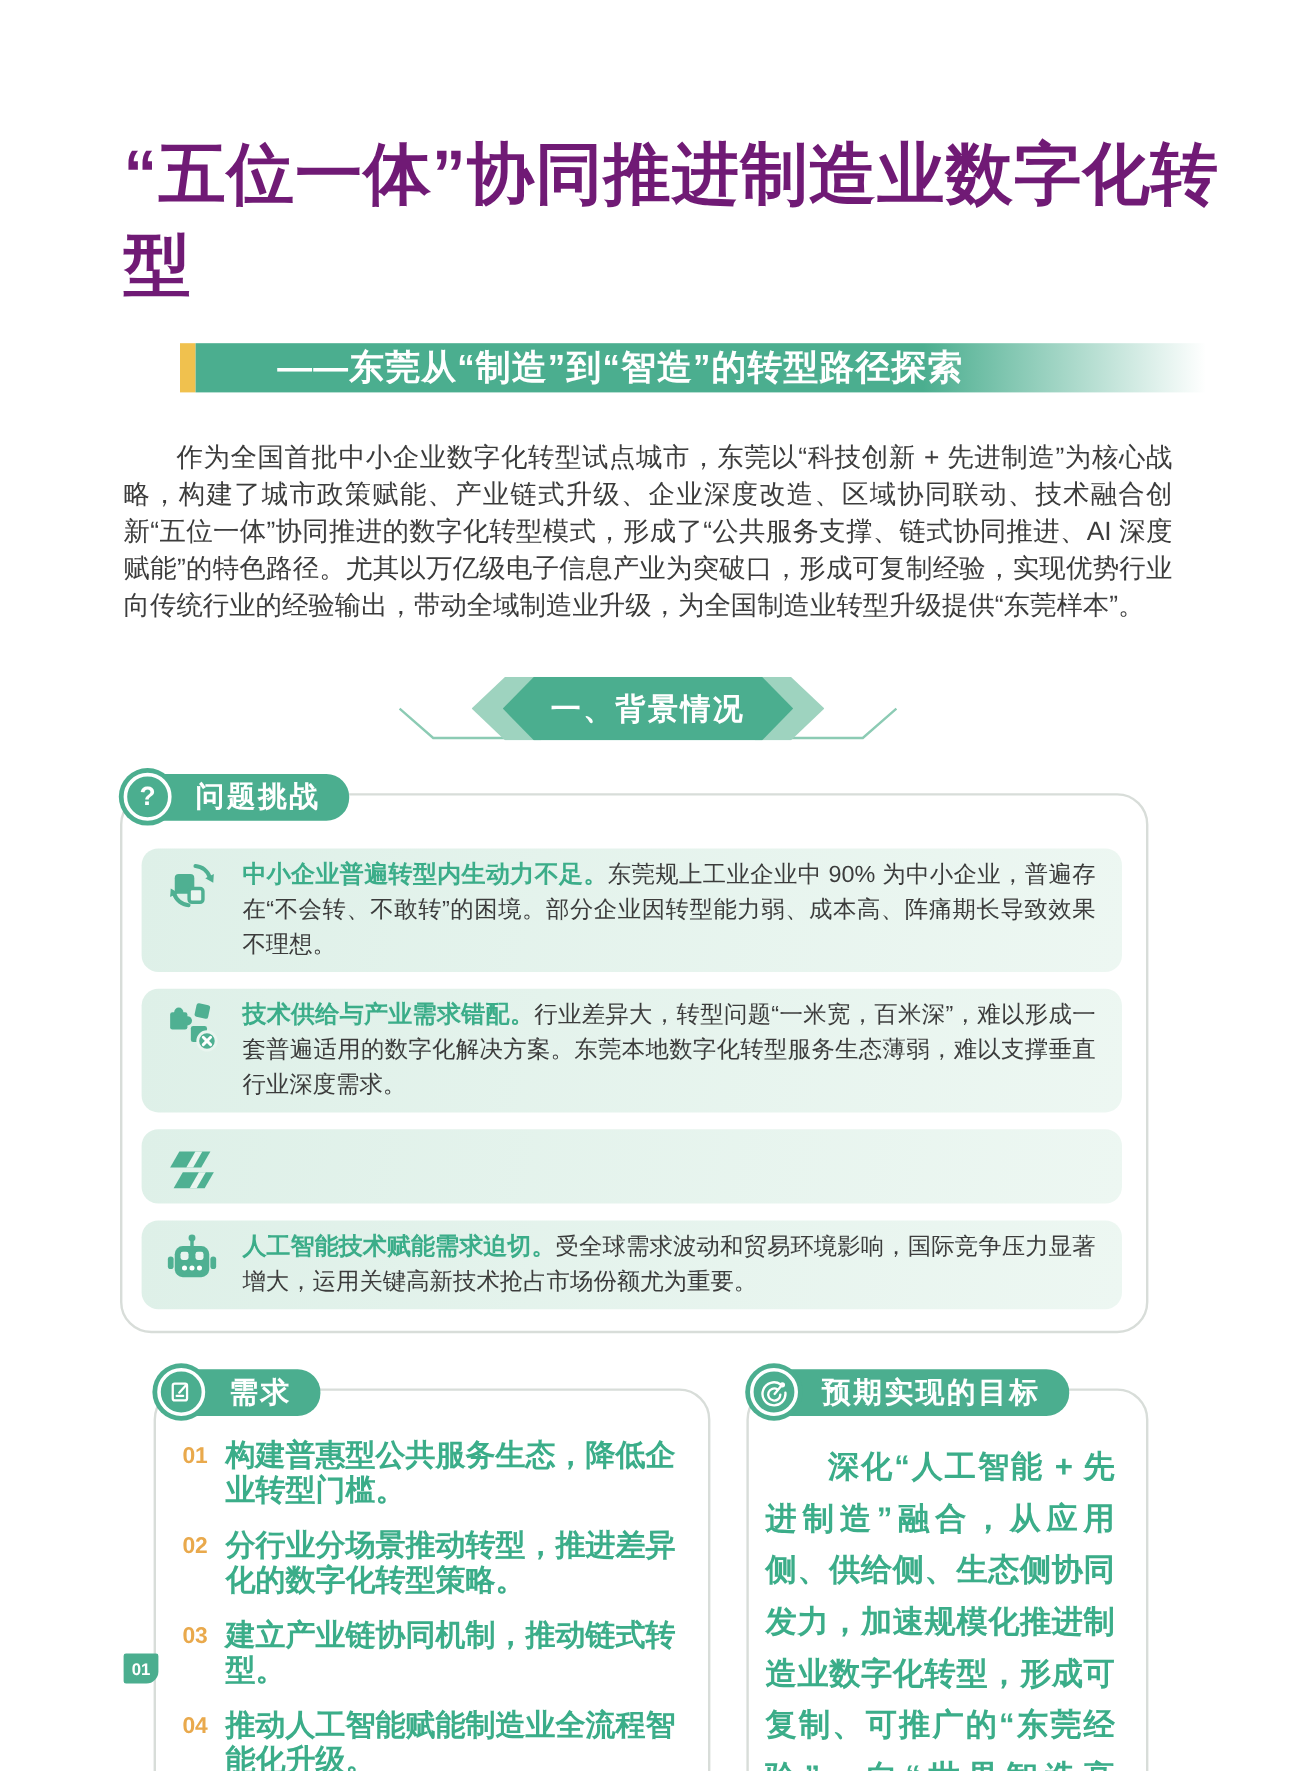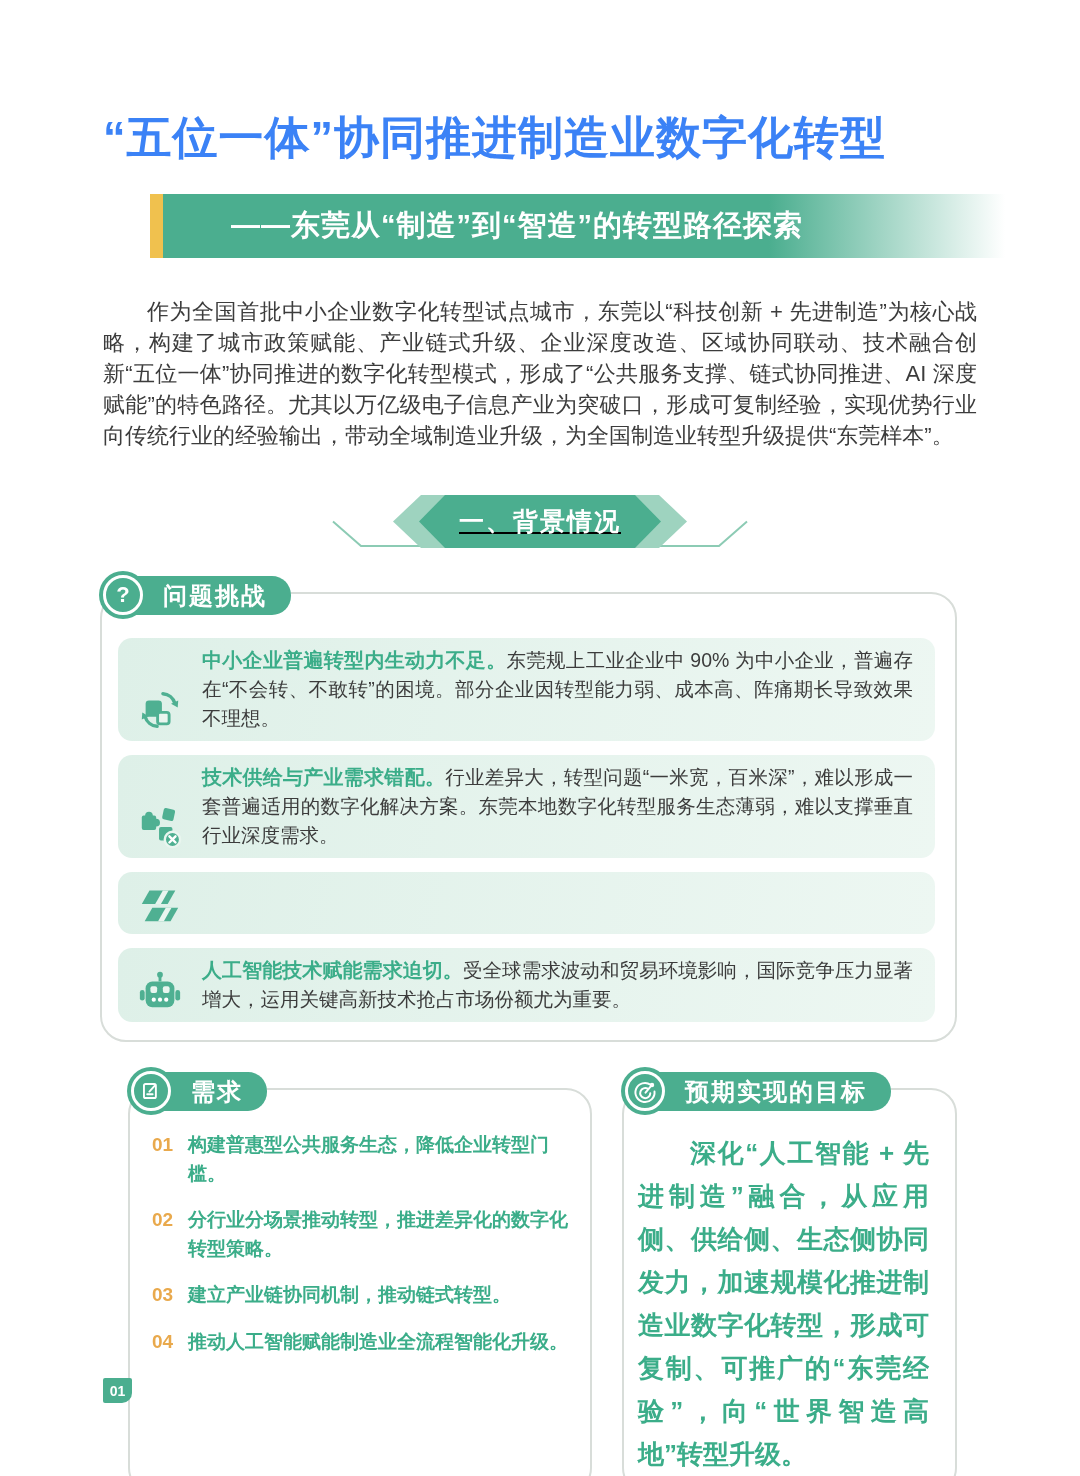--- a/index.html
+++ b/index.html
@@ -5,40 +5,40 @@
   * { margin:0; padding:0; box-sizing:border-box; }
   html,body { background:#ffffff; }
   .page {
     position:relative; width:1080px; height:1476px; margin:0 auto;
     background:#ffffff; overflow:hidden;
     font-family:"Liberation Sans","DejaVu Sans",sans-serif;
   }
   
   .main-title {
     padding:108px 61px 0 103px;
-    font-size:45px; font-weight:bold; color:#3b82f6; letter-spacing:1px;
+    font-size:56px; font-weight:bold; color:#701a75; letter-spacing:1px;
   }
   .subtitle-banner {
-    display:flex; align-items:stretch; margin:26px 75px 0 150px; height:64px;
+    display:flex; align-items:stretch; margin:26px 75px 0 150px; height:41px;
   }
   .subtitle-bar { width:13px; background:#F0C14E; flex:0 0 13px; }
   .subtitle-band {
     flex:1; display:flex; align-items:center;
     background:linear-gradient(90deg,#4BAE8F 0%,#4BAE8F 72%,rgba(75,174,143,0) 100%);
   }
   .subtitle-text {
     padding-left:68px; color:#ffffff; font-size:29px; font-weight:bold; letter-spacing:1px;
   }
   
   .intro {
     margin:38px 103px 0 103px; font-size:22px; line-height:31px; color:#3C3C3C;
     text-align:justify; text-indent:2em;
   }
   
-  .section-banner { position:relative; width:fit-content; margin:44px auto 0;text-decoration:underline; }
+  .section-banner { position:relative; width:fit-content; margin:44px auto 0; }
   .sb-center {
     position:relative; z-index:3; background:#4BAE8F; color:#fff;
     font-size:25px; font-weight:bold; letter-spacing:2px;
     padding:10px 40px;
     clip-path:polygon(26px 0, calc(100% - 26px) 0, 100% 50%, calc(100% - 26px) 100%, 26px 100%, 0 50%);
   }
   .sb-wing { position:absolute; top:0; height:100%; width:58px; background:#9ED3BF; z-index:2; }
   .sb-wing.left  { left:-26px;  clip-path:polygon(100% 0, 28px 0, 0 50%, 28px 100%, 100% 100%); }
   .sb-wing.right { right:-26px; clip-path:polygon(0 0, calc(100% - 28px) 0, 100% 50%, calc(100% - 28px) 100%, 0 100%); }
   .sb-outline { position:absolute; top:0; height:100%; width:92px; z-index:1; }
@@ -59,34 +59,34 @@
     display:flex; align-items:center; justify-content:center;
     color:#fff; font-size:22px; font-weight:bold;
   }
   .hdr-pill {
     margin-left:-26px; background:#4BAE8F; color:#fff; font-size:24px; font-weight:bold;
     letter-spacing:2px; height:39px; line-height:39px; padding:0 24px 0 42px;
     border-radius:10px 19px 19px 10px; z-index:1;
   }
   .p-items { display:flex; flex-direction:column; gap:14px; margin-top:12px; }
   .p-item {
-    display:flex; align-items:flex-end; border-radius:14px;
+    display:flex; align-items:flex-start; border-radius:14px;
     background:linear-gradient(100deg,#DEF0E8 0%,#EDF7F2 100%);
     padding:8px 22px 8px 0;
   }
   .p-icon { flex:0 0 84px; display:flex; align-items:center; justify-content:center; }
   .p-text { flex:1; font-size:19.5px; line-height:29px; color:#3C3C3C; text-align:justify; }
   .lead { color:#3BAD89; font-weight:bold; font-size:20px; }
   
   .bottom-row { display:flex; gap:30px; margin:46px 123px 0 100px; }
   .needs-card { width:464px; flex:0 0 464px; padding:40px 4px 16px 22px;margin-left:28px; }
   .goals-card { flex:1; padding:40px 26px 16px 14px; }
   .need-row { display:flex; gap:10px; margin-bottom:17px; align-items:flex-start; }
   .need-num { flex:0 0 26px; color:#E9A94C; font-weight:bold; font-size:19px; line-height:30px; }
-  .need-text { color:#3BAD89; font-weight:bold; font-size:19px; line-height:29px; }
+  .need-text { color:#3BAD89; font-weight:bold; font-size:25px; line-height:29px; }
   .goals-text {
     color:#3BAD89; font-weight:bold; font-size:26px; line-height:43px;
     text-align:justify; text-indent:2em; margin-top:2px;
   }
   
   .page-badge {
     position:absolute; left:103px; top:1378px; width:29px; height:25px;
     background:#4BAE8F; color:#fff; font-size:14px; font-weight:bold;
     display:flex; align-items:center; justify-content:center;
     border-radius:2px 2px 10px 2px;

